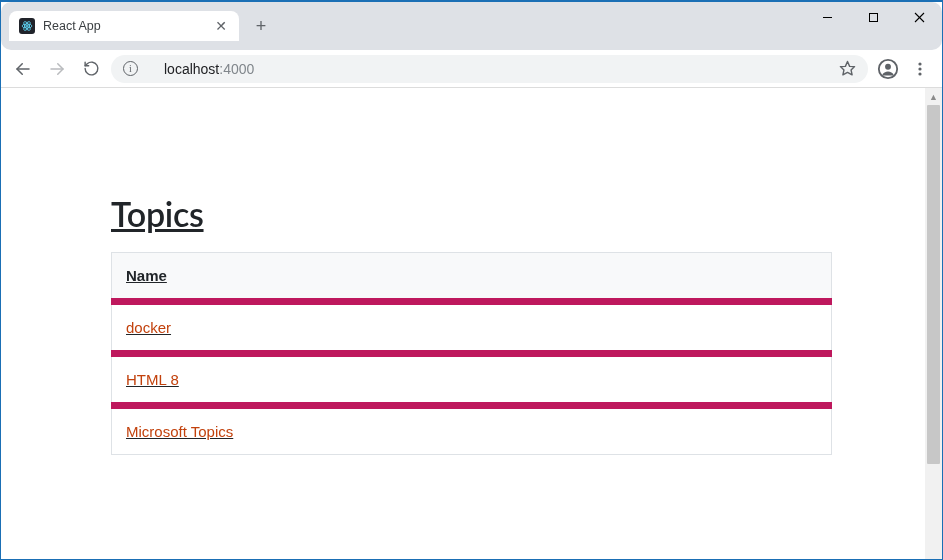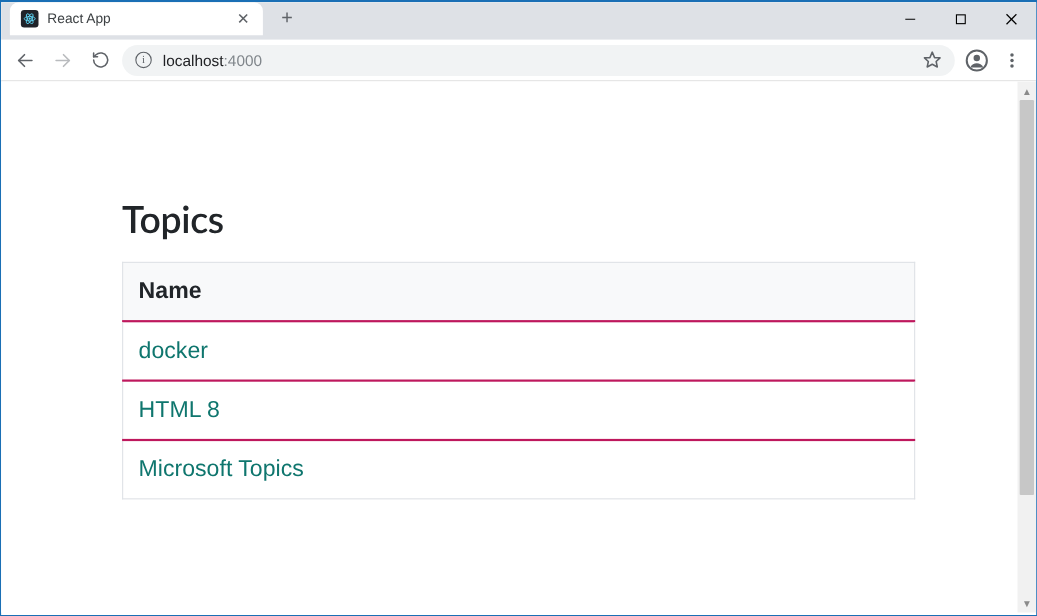--- a/index.html
+++ b/index.html
@@ -9,25 +9,26 @@
       width: 943px;
       height: 560px;
       overflow: hidden;
       border: 1px solid #1a6fb5;
       border-top: 2px solid #1a6fb5;
       position: relative;
     }
     
     .browser-chrome { background: #fff; }
     .tab-strip {
-      height: 34px;
+      height: 48px;
       background: #dee1e6;
       display: flex;
-      align-items: flex-start;
+      align-items: center;
       position: relative;
+      border-radius: 10px;
     }
     .tab {
       height: 30px;
       background: #fff;
       border-top-left-radius: 8px;
       border-top-right-radius: 8px;
       min-width: 230px;
       display: flex;
       align-items: center;
       padding: 0 10px;
@@ -92,59 +93,60 @@
       font-size: 14px;
     }
     .omnibox .info-icon {
       width: 15px; height: 15px;
       border: 1.5px solid #5f6368;
       border-radius: 50%;
       display: flex; align-items: center; justify-content: center;
       font-size: 10px; color: #5f6368;
       font-family: Georgia, serif;
     }
-    .omnibox .url { color: #202124; }
+    .omnibox .url { color: #202124; margin-left: 16px; }
     .omnibox .url .port { color: #80868b; }
     .omnibox .star { margin-left: auto; color: #5f6368; }
     .right-icons { display: flex; align-items: center; gap: 4px; }
     
     .viewport {
       position: relative;
       height: calc(100% - 74px);
       background: #fff;
       overflow: hidden;
     }
     .content {
       padding: 105px 110px 0 110px;
       color: #212529;
+      text-decoration: underline;
     }
     .page-title {
       font-size: 34px;
       font-weight: 600;
       margin-bottom: 18px;
       font-family: "Segoe UI", "Lato", -apple-system, sans-serif;
       letter-spacing: -0.3px;
     }
     table.list {
       width: 100%;
       border-collapse: collapse;
       border: 1px solid #dee2e6;
-      font-size: 21px;
+      font-size: 15px;
     }
     table.list thead th {
       text-align: left;
       background: #f8f9fa;
       padding: 14px 14px;
       font-weight: 600;
       border-bottom: 1px solid #dee2e6;
     }
     table.list tbody td {
       padding: 14px 14px;
-      border-top: 2px solid #be185d;
-      color: #0f766e;
+      border-top: 7px solid #be185d;
+      color: #c2410c;
     }
     
     .scrollbar-v {
       position: absolute;
       right: 0; top: 0; bottom: 0;
       width: 17px;
       background: #f1f1f1;
     }
     .scrollbar-v .arrow {
       height: 17px; display: flex; align-items: center; justify-content: center;

